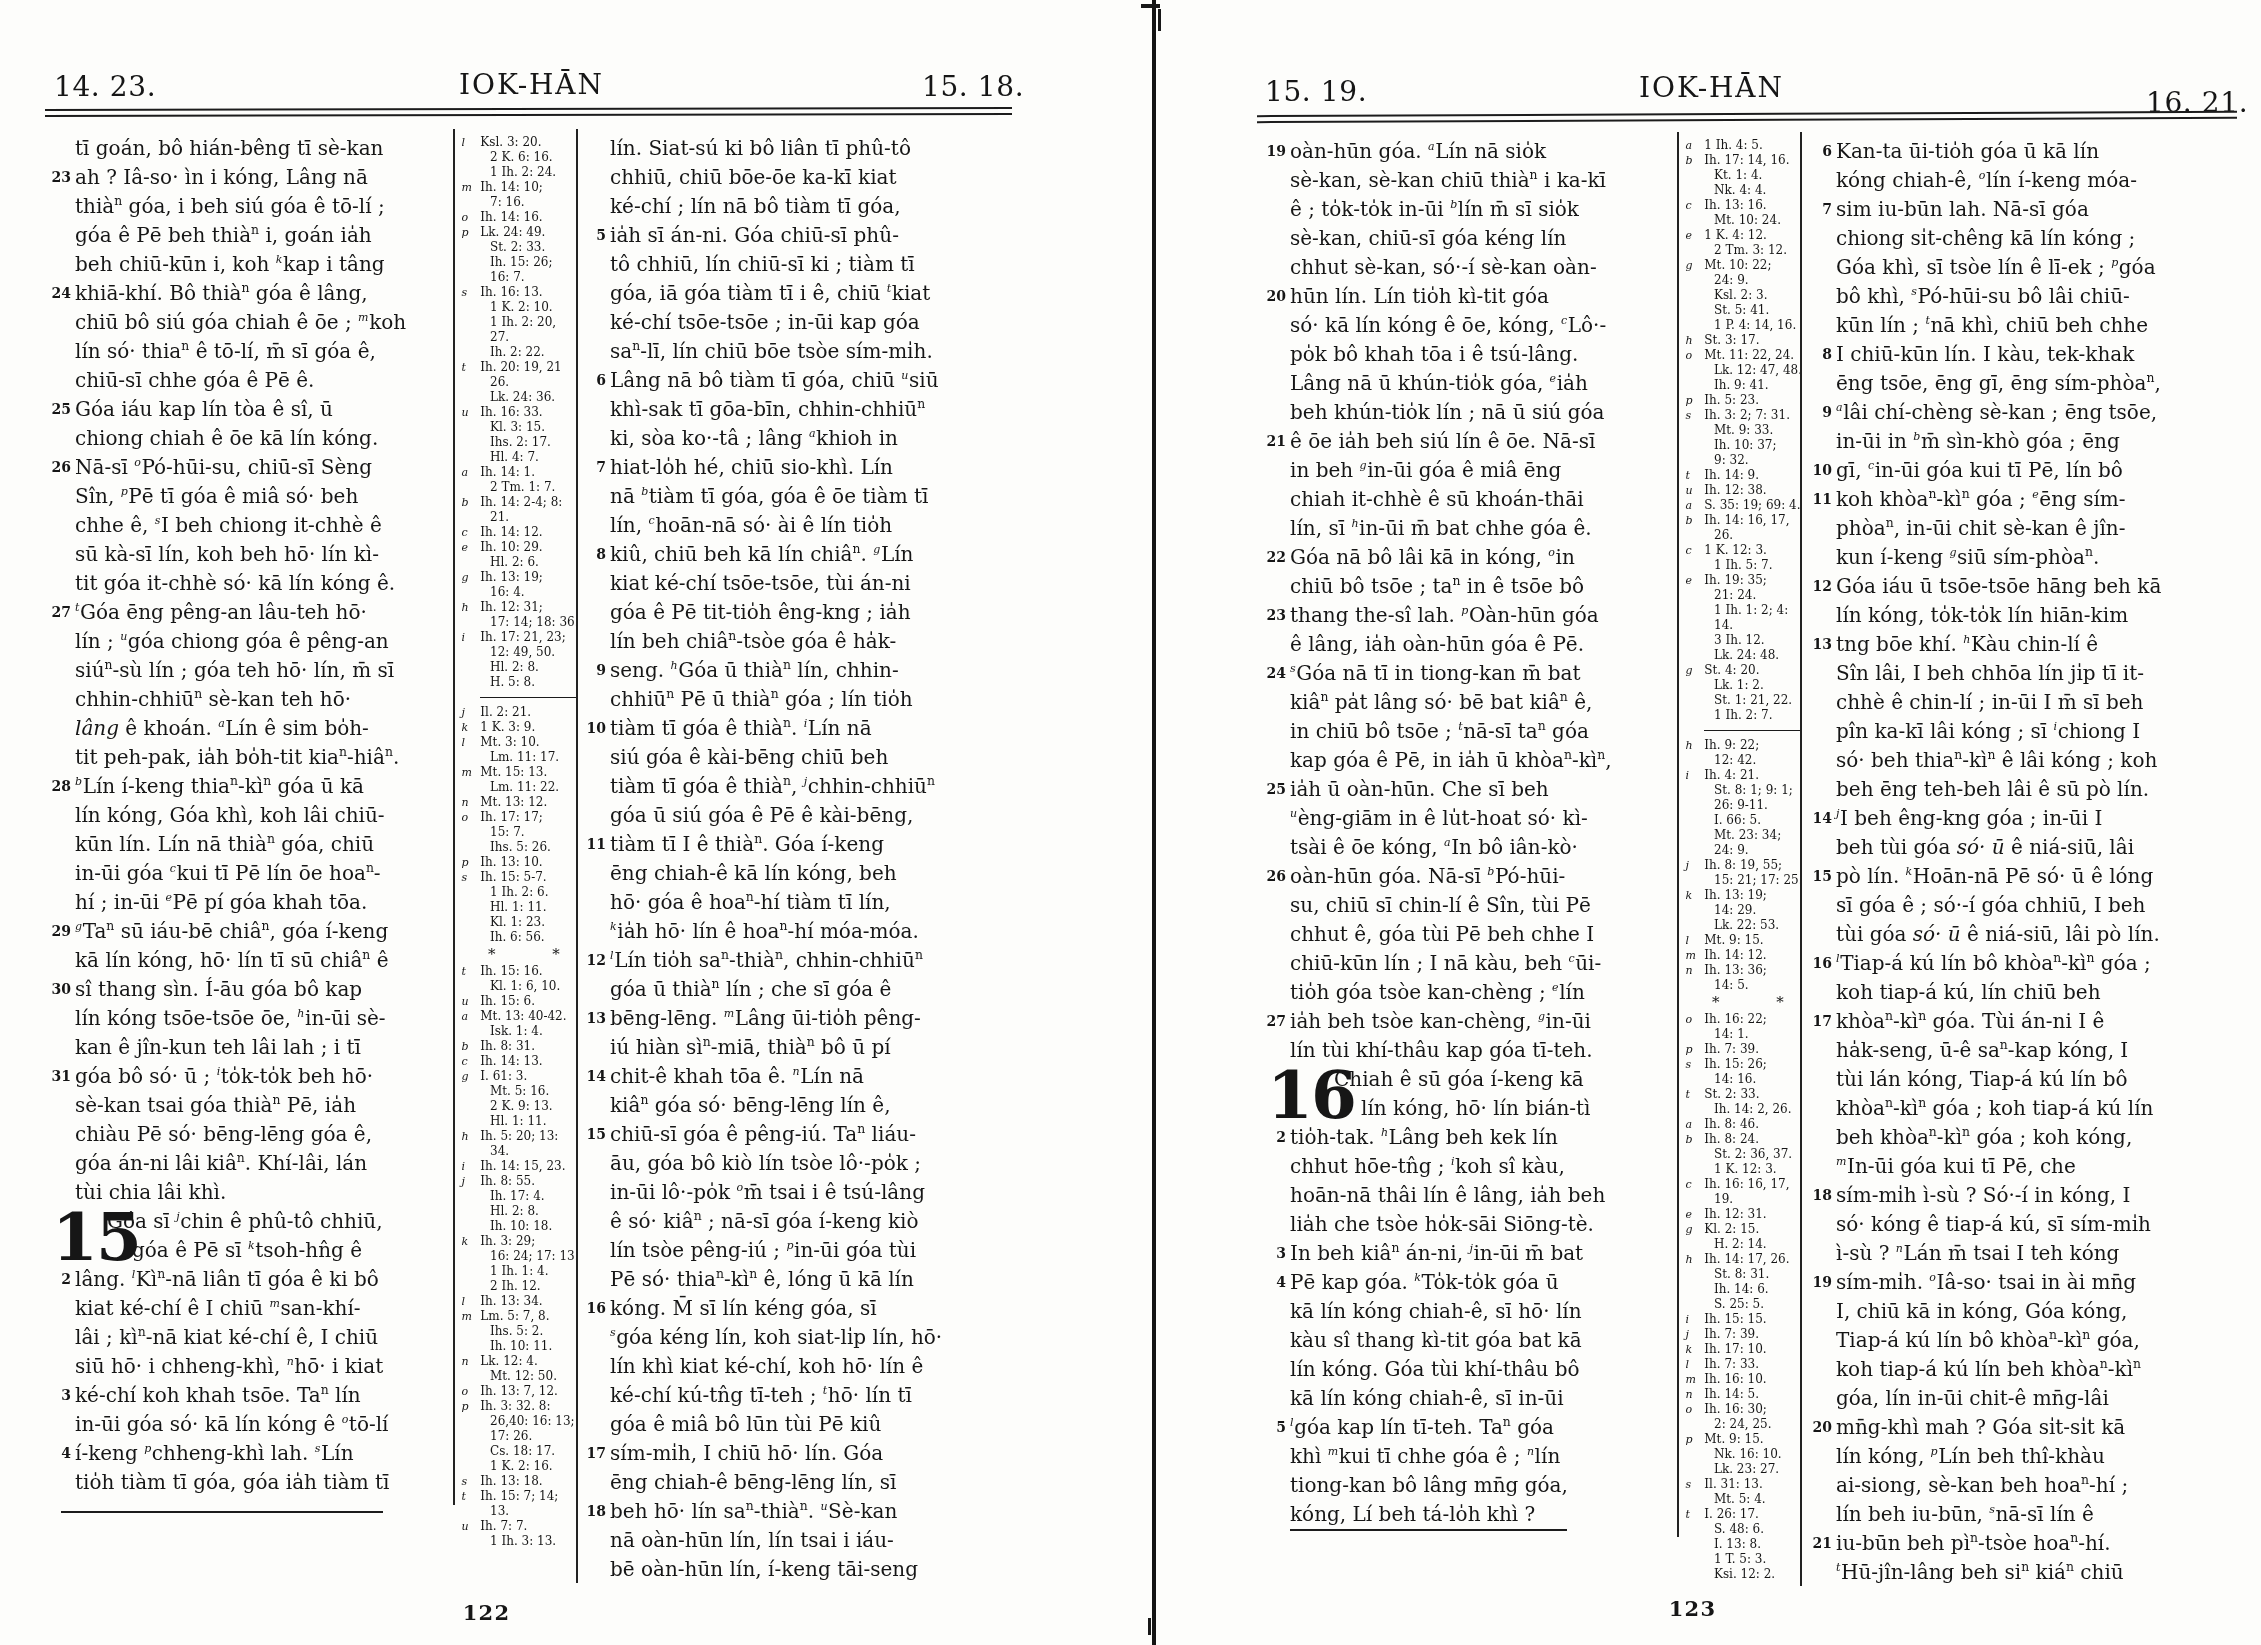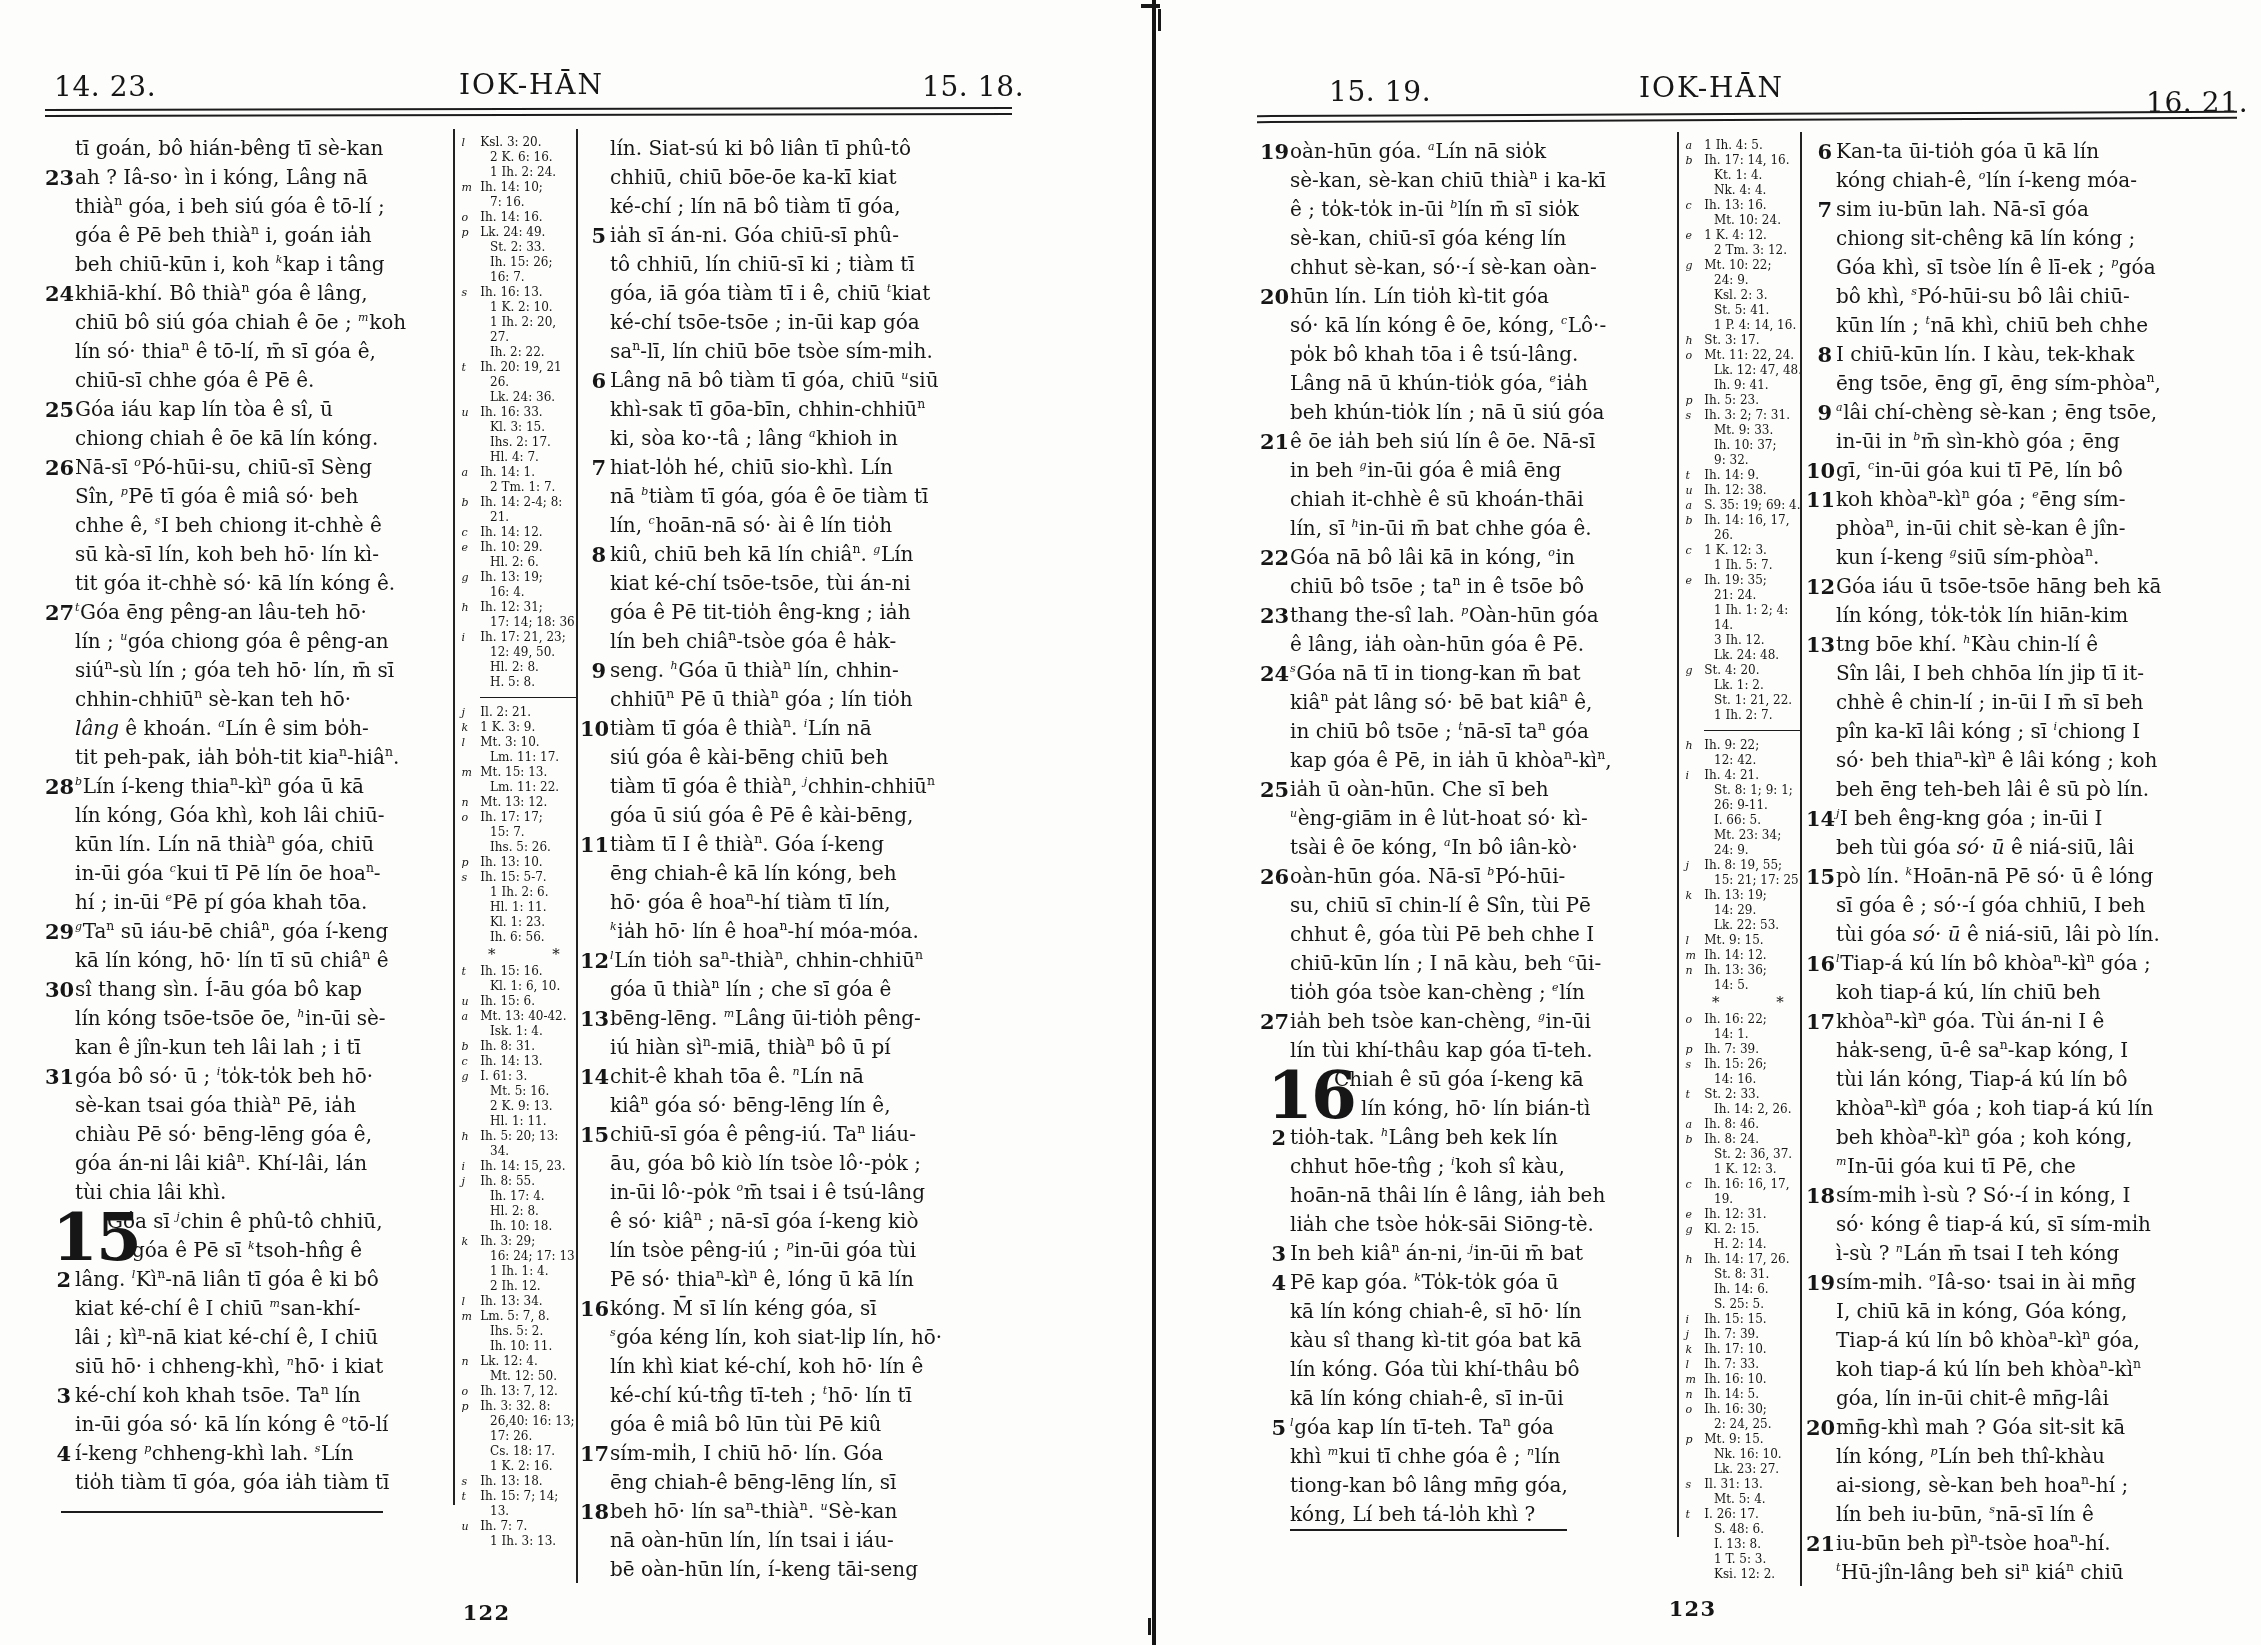--- a/index.html
+++ b/index.html
@@ -6,21 +6,21 @@
   #scan{position:relative;width:2261px;height:1645px;background:#fdfdfb;overflow:hidden;
         font-family:"DejaVu Serif","Liberation Serif",serif;color:#161616;}
   .abs{position:absolute;}
   .rh{font-size:28px;letter-spacing:0.6px;white-space:nowrap;}
   .rh-c{letter-spacing:1.9px;}
   .hline{background:#1c1c1c;height:1.9px;}
   .vline{background:#222;width:1.9px;}
   .gutter{background:#141414;}
   
   .col .ln{position:relative;white-space:nowrap;height:29px;line-height:29px;font-size:20px;}
-  .vn{position:absolute;left:-30px;width:26px;text-align:right;font-weight:bold;font-size:21px;top:0;}
+  .vn{position:absolute;left:-30px;width:26px;text-align:right;font-weight:bold;font-size:14px;top:0;}
   .cn{position:absolute;left:-23px;top:2.6px;font-size:66px;line-height:55px;font-weight:bold;letter-spacing:-1.9px;}
   sup.mk{font-style:italic;font-size:0.55em;vertical-align:super;line-height:0;margin-right:0.6px;}
   sup.sn{font-size:0.62em;vertical-align:super;line-height:0;}
   em{font-style:italic;}
   
   .refs .rln{position:relative;white-space:nowrap;height:15px;line-height:15px;font-size:12px;padding-left:19.3px;}
   .refs .rln.cont{padding-left:29px;}
   .rm{position:absolute;left:0.6px;top:0;font-style:italic;font-size:11px;}
   .ref-rule{height:15px;position:relative;}
   .ref-rule div{position:absolute;left:19.3px;top:7px;width:97px;border-top:1.9px solid #1b1b1b;}
@@ -249,21 +249,21 @@
 
   <div class="abs hline" style="left:61px;top:1511px;width:322px;"></div>
 
   <div class="abs pgnum" style="left:451px;top:1600px;">122</div>
 
   <div class="abs gutter" style="left:1152px;top:0;width:3.9px;height:1645px;"></div>
   <div class="abs mark" style="left:1141px;top:3.9px;width:19.3px;height:3.9px;"></div>
   <div class="abs mark" style="left:1158px;top:9px;width:3.2px;height:22px;"></div>
   <div class="abs mark" style="left:1148px;top:1618px;width:3.2px;height:17px;"></div>
 
-  <div class="abs rh" style="left:1329px;top:75px;">15. 19.</div>
+  <div class="abs rh" style="left:1265px;top:75px;">15. 19.</div>
   <div class="abs rh rh-c" style="left:1631px;top:71px;width:161px;text-align:center;">IOK-HĀN</div>
   <div class="abs rh" style="left:2146px;top:86px;width:90px;text-align:right;">16. 21.</div>
   <div class="abs hline" style="left:1257px;top:113px;width:980px;transform:rotate(-0.25deg);"></div>
   <div class="abs hline" style="left:1257px;top:119px;width:980px;transform:rotate(-0.25deg);"></div>
 
   <div class="abs col" style="left:1290px;top:137px;width:387px;">
       <div class="ln"><span class="vn">19</span><span>oàn-hūn góa.  <sup class="mk">a</sup>Lín nā sio̍k</span></div>
       <div class="ln"><span>sè-kan, sè-kan chiū thià<sup class="sn">n</sup> i ka-kī</span></div>
       <div class="ln"><span>ê ; to̍k-to̍k in-ūi <sup class="mk">b</sup>lín m̄ sī sio̍k</span></div>
       <div class="ln"><span>sè-kan, chiū-sī góa kéng lín</span></div>

